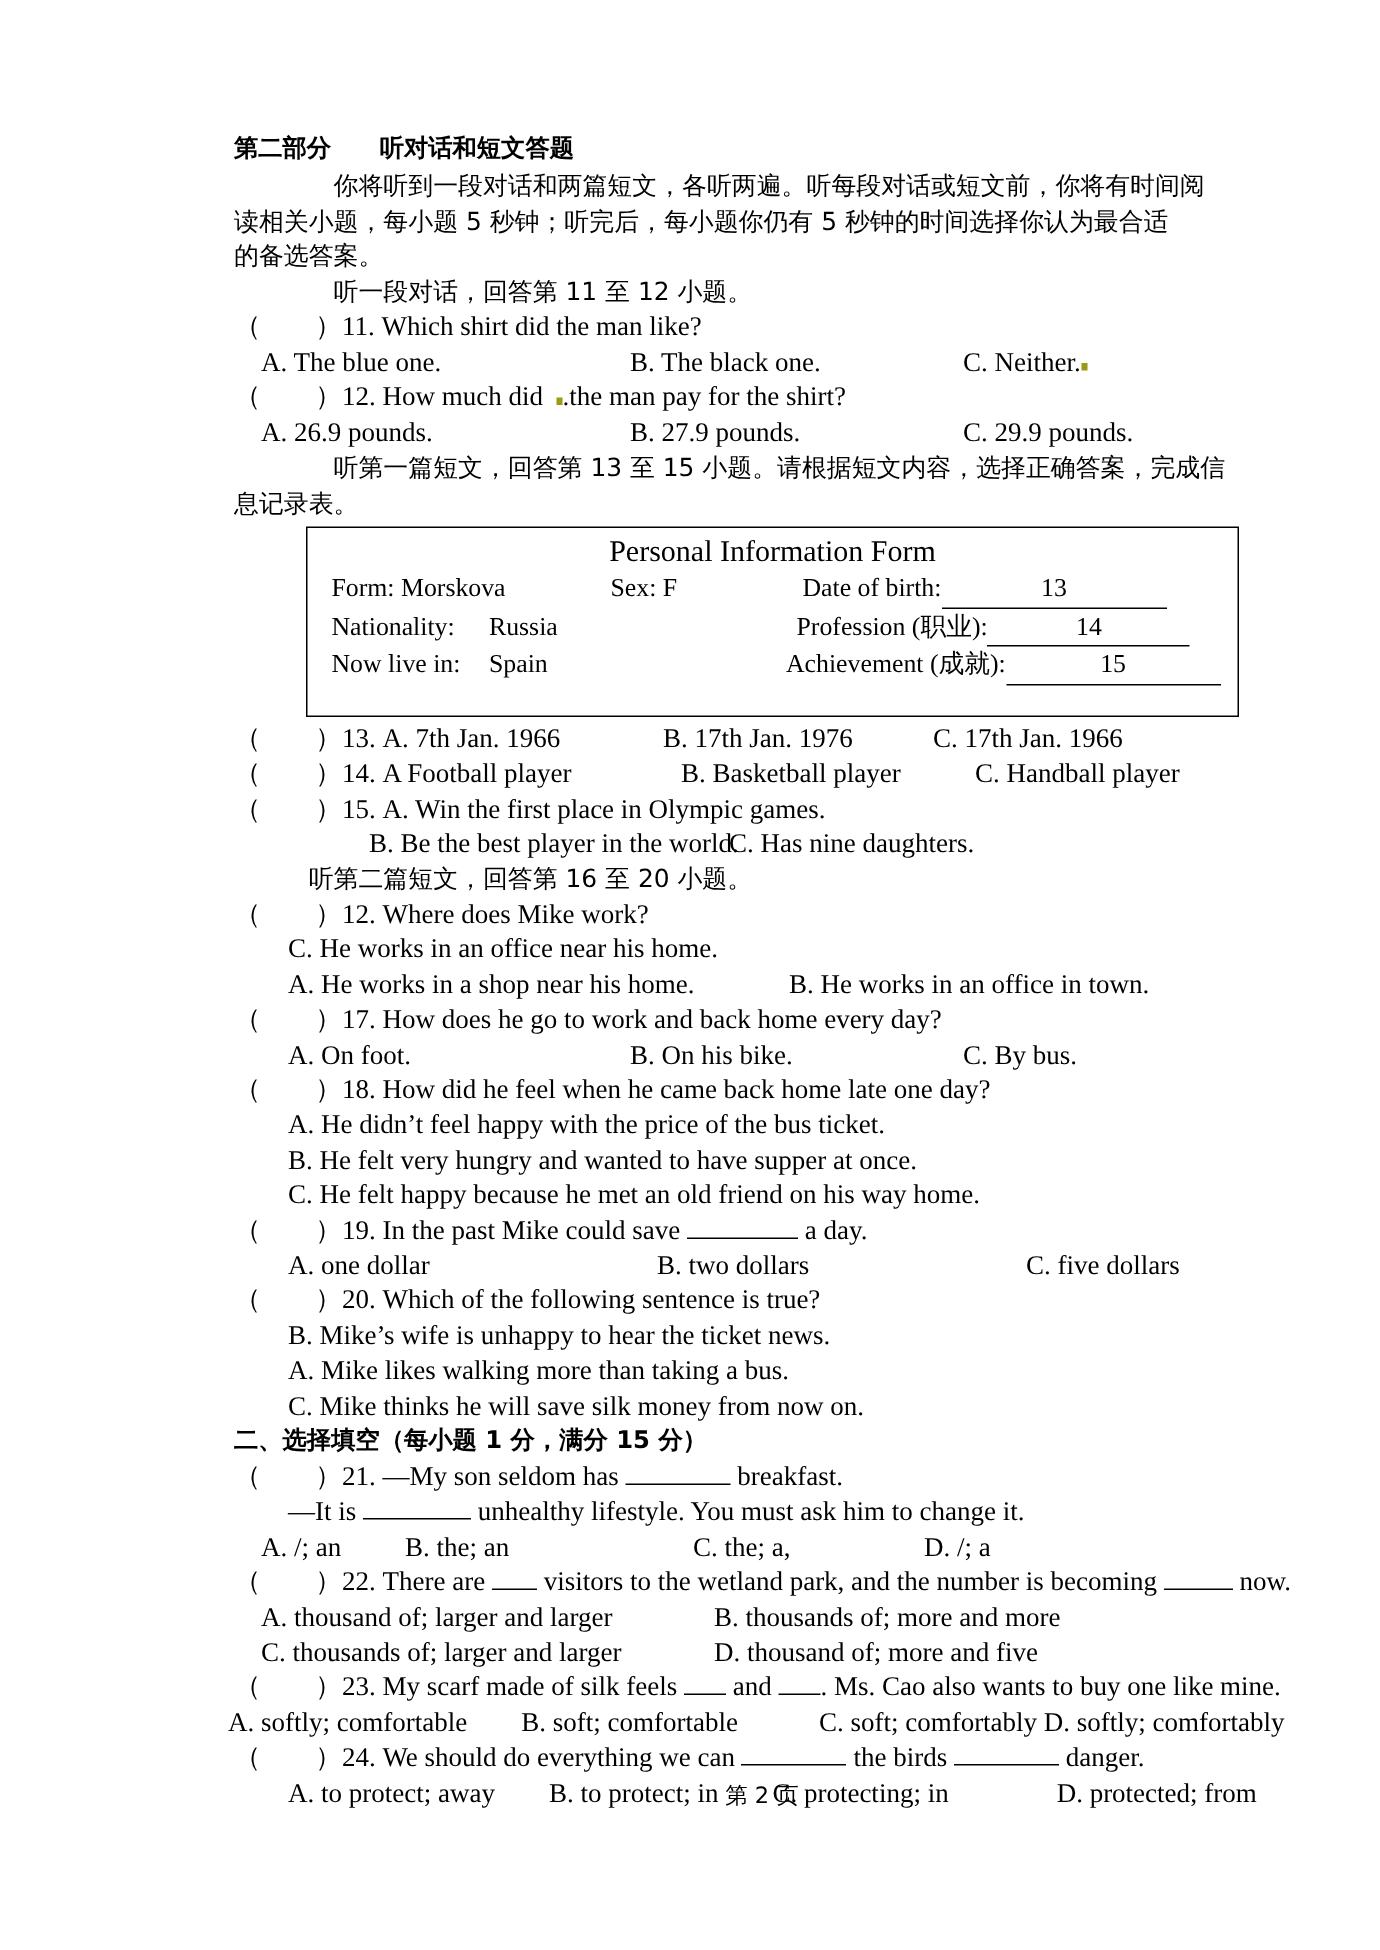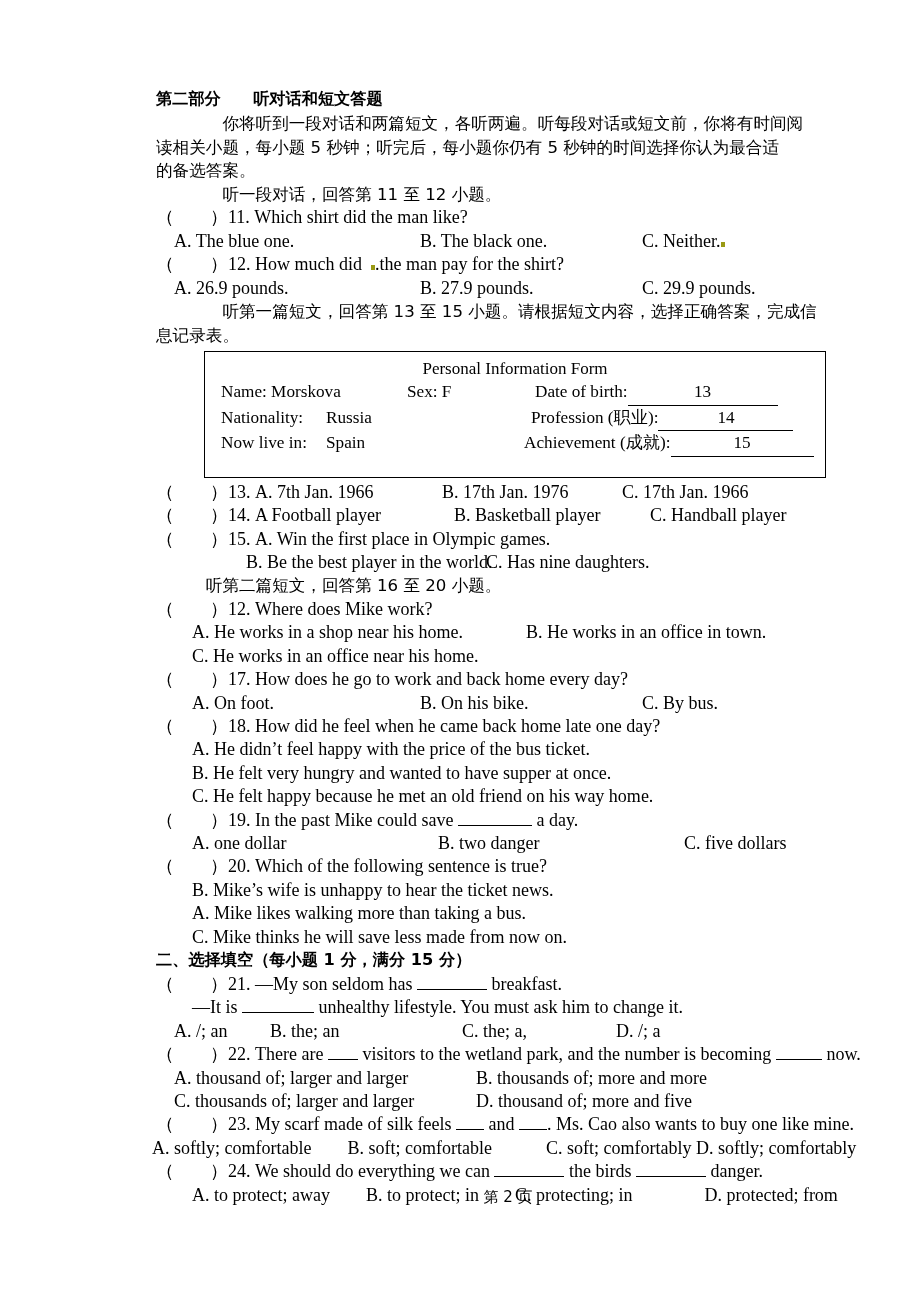--- a/index.html
+++ b/index.html
@@ -65,21 +65,21 @@
   .form-box {
     margin: 4px 0 3px 48px;
     width: 622px;
     border: 1.6px solid #000;
     box-sizing: border-box;
     padding: 5px 0 20px 0;
     background: #fff;
   }
   .form-title {
     text-align: center;
-    font-size: 17px;
+    font-size: 20px;
     line-height: 23px;
     white-space: pre;
   }
   .form-row {
     font-size: 17.2px;
     line-height: 24.5px;
     white-space: pre;
     padding-left: 16px;
     position: relative;
   }
@@ -125,53 +125,53 @@
     <div class="qline"><span style="display:inline-block;width:264px">　A. The blue one.</span><span style="display:inline-block;width:222px">B. The black one.</span><span>C. Neither.</span><span class="mark"></span></div>
 
     <div class="qline"><span>（　　）12. How much did  </span><span class="mark"></span><span>.the man pay for the shirt?</span></div>
     <div class="qline"><span style="display:inline-block;width:264px">　A. 26.9 pounds.</span><span style="display:inline-block;width:222px">B. 27.9 pounds.</span><span>C. 29.9 pounds.</span></div>
 
     <div class="para">　　　　听第一篇短文，回答第 13 至 15 小题。请根据短文内容，选择正确答案，完成信</div>
     <div class="para">息记录表。</div>
 
     <div class="form-box">
       <div class="form-title">Personal Information Form</div>
-      <div class="form-row"><span style="display:inline-block;width:186px">Name: Morskova</span><span style="display:inline-block;width:128px">Sex: F</span><span>Date of birth:</span><span class="fill" style="width:150px">13</span></div>
+      <div class="form-row"><span style="display:inline-block;width:186px">Form: Morskova</span><span style="display:inline-block;width:128px">Sex: F</span><span>Date of birth:</span><span class="fill" style="width:150px">13</span></div>
       <div class="form-row"><span style="display:inline-block;width:105px">Nationality:</span><span style="display:inline-block;width:205px">Russia</span><span>Profession (职业):</span><span class="fill" style="width:135px">14</span></div>
       <div class="form-row"><span style="display:inline-block;width:105px">Now live in:</span><span style="display:inline-block;width:198px">Spain</span><span>Achievement (成就):</span><span class="fill" style="width:143px">15</span></div>
     </div>
 
     <div class="qline"><span style="display:inline-block;width:286px">（　　）13. A. 7th Jan. 1966</span><span style="display:inline-block;width:180px">B. 17th Jan. 1976</span><span>C. 17th Jan. 1966</span></div>
 
     <div class="qline"><span style="display:inline-block;width:298px">（　　）14. A Football player</span><span style="display:inline-block;width:196px">B. Basketball player</span><span>C. Handball player</span></div>
 
     <div class="qline">（　　）15. A. Win the first place in Olympic games.</div>
     <div class="qline"><span style="display:inline-block;width:330px">　　　　　B. Be the best player in the world.</span><span>C. Has nine daughters.</span></div>
 
     <div class="para">　　　听第二篇短文，回答第 16 至 20 小题。</div>
 
     <div class="qline">（　　）12. Where does Mike work?</div>
+    <div class="qline">　　C. He works in an office near his home.</div>
     <div class="qline"><span style="display:inline-block;width:370px">　　A. He works in a shop near his home.</span><span>B. He works in an office in town.</span></div>
-    <div class="qline">　　C. He works in an office near his home.</div>
 
     <div class="qline">（　　）17. How does he go to work and back home every day?</div>
     <div class="qline"><span style="display:inline-block;width:264px">　　A. On foot.</span><span style="display:inline-block;width:222px">B. On his bike.</span><span>C. By bus.</span></div>
 
     <div class="qline">（　　）18. How did he feel when he came back home late one day?</div>
     <div class="qline">　　A. He didn’t feel happy with the price of the bus ticket.</div>
     <div class="qline">　　B. He felt very hungry and wanted to have supper at once.</div>
     <div class="qline">　　C. He felt happy because he met an old friend on his way home.</div>
 
     <div class="qline"><span>（　　）19. In the past Mike could save </span><span class="blank-inline" style="width:74px"></span><span> a day.</span></div>
-    <div class="qline"><span style="display:inline-block;width:282px">　　A. one dollar</span><span style="display:inline-block;width:246px">B. two danger</span><span>C. five dollars</span></div>
+    <div class="qline"><span style="display:inline-block;width:282px">　　A. one dollar</span><span style="display:inline-block;width:246px">B. two dollars</span><span>C. five dollars</span></div>
 
     <div class="qline">（　　）20. Which of the following sentence is true?</div>
     <div class="qline">　　B. Mike’s wife is unhappy to hear the ticket news.</div>
     <div class="qline">　　A. Mike likes walking more than taking a bus.</div>
-    <div class="qline">　　C. Mike thinks he will save less made from now on.</div>
+    <div class="qline">　　C. Mike thinks he will save silk money from now on.</div>
 
     <div class="head-sec">二、选择填空（每小题 1 分，满分 15 分）</div>
 
     <div class="qline"><span>（　　）21. —My son seldom has </span><span class="blank-inline" style="width:70px"></span><span> breakfast.</span></div>
     <div class="qline"><span>　　—It is </span><span class="blank-inline" style="width:72px"></span><span> unhealthy lifestyle. You must ask him to change it.</span></div>
     <div class="qline"><span style="display:inline-block;width:114px">　A. /; an</span><span style="display:inline-block;width:192px">B. the; an</span><span style="display:inline-block;width:154px">C. the; a,</span><span>D. /; a</span></div>
 
     <div class="qline"><span>（　　）22. There are </span><span class="blank-inline" style="width:30px"></span><span> visitors to the wetland park, and the number is becoming </span><span class="blank-inline" style="width:46px"></span><span> now.</span></div>
     <div class="qline"><span style="display:inline-block;width:320px">　A. thousand of; larger and larger</span><span>B. thousands of; more and more</span></div>
     <div class="qline"><span style="display:inline-block;width:320px">　C. thousands of; larger and larger</span><span>D. thousand of; more and five</span></div>

